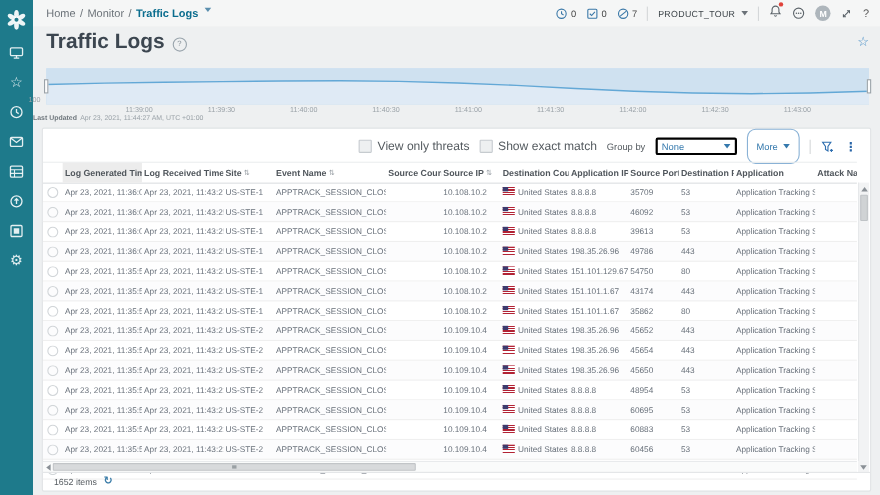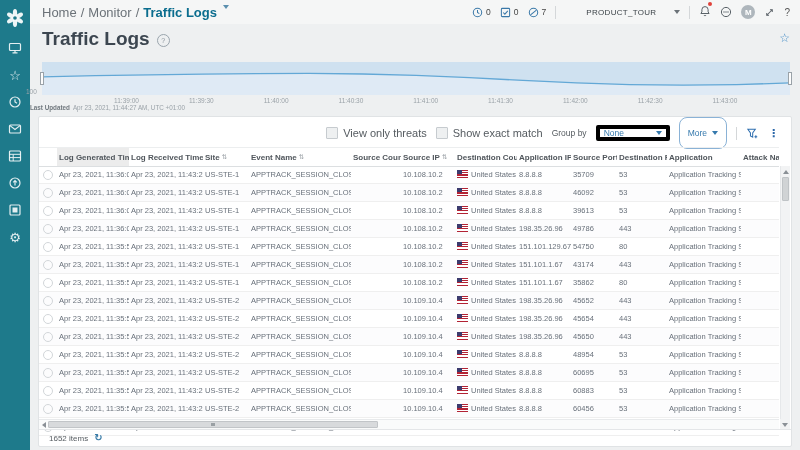--- a/index.html
+++ b/index.html
@@ -7,27 +7,27 @@
 
   
   .sidebar{position:absolute;left:0;top:0;width:30px;height:450px;background:#1e7a8b;display:flex;flex-direction:column;align-items:center;padding-top:4px;box-sizing:border-box;gap:0;}
   .sb-item{width:30px;height:27px;display:flex;align-items:center;justify-content:center;color:rgba(255,255,255,.88);}
   .sb-item.logo{height:28px;margin-bottom:2px;}
   .sb-item svg{display:block;}
   .sb-glyph{font-size:13px;line-height:1;color:rgba(255,255,255,.88);font-family:"DejaVu Sans",sans-serif;}
 
   
   .topbar{position:absolute;left:30px;top:0;right:0;height:24px;background:#f5f6f6;display:flex;align-items:center;justify-content:space-between;padding:0 10px 0 12px;box-sizing:border-box;}
-  .crumbs{display:flex;gap:4px;font-size:13px;color:#6b7278;}
+  .crumbs{display:flex;gap:4px;font-size:10px;color:#6b7278;}
   .crumb-cur{color:#0b6d8e;font-weight:bold;}
   .caret-down{width:0;height:0;border-left:3px solid transparent;border-right:3px solid transparent;border-top:4px solid #5b8fae;display:inline-block;margin-left:2px;}
   .tb-right{display:flex;align-items:center;gap:9px;}
   .counter{display:flex;align-items:center;gap:3px;font-size:8.5px;color:#444;}
   .tb-div{width:1px;height:13px;background:#d4d7d9;}
-  .tenant{display:flex;align-items:center;gap:16px;font-size:8px;color:#3c4348;letter-spacing:.3px;background:none;border:none;font-family:inherit;cursor:pointer;padding:0;margin-left:21px;}
+  .tenant{display:flex;align-items:center;gap:4px;font-size:8px;color:#3c4348;letter-spacing:.3px;background:none;border:none;font-family:inherit;cursor:pointer;padding:0;}
   .tenant .caret-down{border-top-color:#6b7278;}
   .bell-wrap{position:relative;}
   .bell-dot{position:absolute;right:-1px;top:-1px;width:4px;height:4px;border-radius:50%;background:#e0423a;}
   .avatar{width:14px;height:14px;border-radius:50%;background:#aeb6bc;color:#fff;font-size:8px;font-weight:bold;display:flex;align-items:center;justify-content:center;}
   .help-q{font-size:10px;color:#555;}
 
   
   .page-title{position:absolute;left:42px;top:28px;font-size:19px;font-weight:bold;color:#3c4650;display:flex;align-items:center;gap:7px;}
   .help-circle{width:11px;height:11px;border-radius:50%;border:1px solid #9aa5ad;color:#8a949c;font-size:7px;font-weight:normal;display:flex;align-items:center;justify-content:center;margin-top:3px;}
   .fav-star{position:absolute;right:10px;top:32px;font-size:12px;color:#4a90c8;font-family:"DejaVu Sans",sans-serif;line-height:1;}
@@ -48,21 +48,21 @@
   .chart-ticks span{position:absolute;transform:translateX(-50%);font-size:6.5px;color:#9aa2a8;white-space:nowrap;}
   .last-updated{position:absolute;left:30px;top:104px;font-size:6.3px;color:#9aa2a8;}
   .last-updated b{color:#70787e;margin-right:3px;}
 
   
   .card{position:absolute;left:38px;top:116px;right:8px;bottom:3px;background:#fff;border:1px solid #e0e3e5;border-radius:2px;box-sizing:border-box;}
   .toolbar{position:absolute;top:5px;right:12px;height:22px;display:flex;align-items:center;gap:9px;}
   .cb{width:10px;height:10px;border:1px solid #c6cbcf;background:#eef0f1;border-radius:1px;}
   .cb-label{font-size:11px;color:#555b60;margin-left:-4px;}
   .groupby-label{font-size:8.5px;color:#555b60;}
-  .select{display:flex;align-items:center;justify-content:space-between;width:74px;height:16px;border:4px solid #000000;border-radius:2px;background:#fff;font-size:8.5px;color:#3579ad;padding:0 4px;box-sizing:border-box;cursor:pointer;}
+  .select{display:flex;align-items:center;justify-content:space-between;width:74px;height:16px;border:2px solid #000000;border-radius:2px;background:#fff;font-size:8.5px;color:#3579ad;padding:0 4px;box-sizing:border-box;cursor:pointer;}
   .select .caret-down{border-top-color:#3579ad;}
   .more-btn{display:flex;align-items:center;gap:3px;height:32px;padding:0 8px;border:1px solid #8ab2d6;border-radius:8px;background:#fff;font-size:8.5px;color:#3579ad;font-family:inherit;cursor:pointer;}
   .more-btn .caret-down{border-top-color:#3579ad;}
   .kebab{font-size:11px;font-weight:bold;color:#2a66a8;line-height:1;cursor:pointer;font-family:"DejaVu Sans",sans-serif;}
 
   
   .thead,.trow{display:grid;grid-template-columns:18px 72px 74px 46px 102px 50px 54px 62px 54px 46px 50px 74px 1fr;align-items:center;}
   .thead{position:absolute;left:0;right:12px;top:30px;height:18px;border-bottom:1px solid #dcdfe1;border-top:1px solid #eceeef;font-size:8px;font-weight:bold;color:#50565c;}
   .th{padding:0 2px;display:flex;align-items:center;white-space:nowrap;overflow:hidden;height:100%;cursor:pointer;}
   .th.hl{background:#ececec;}

